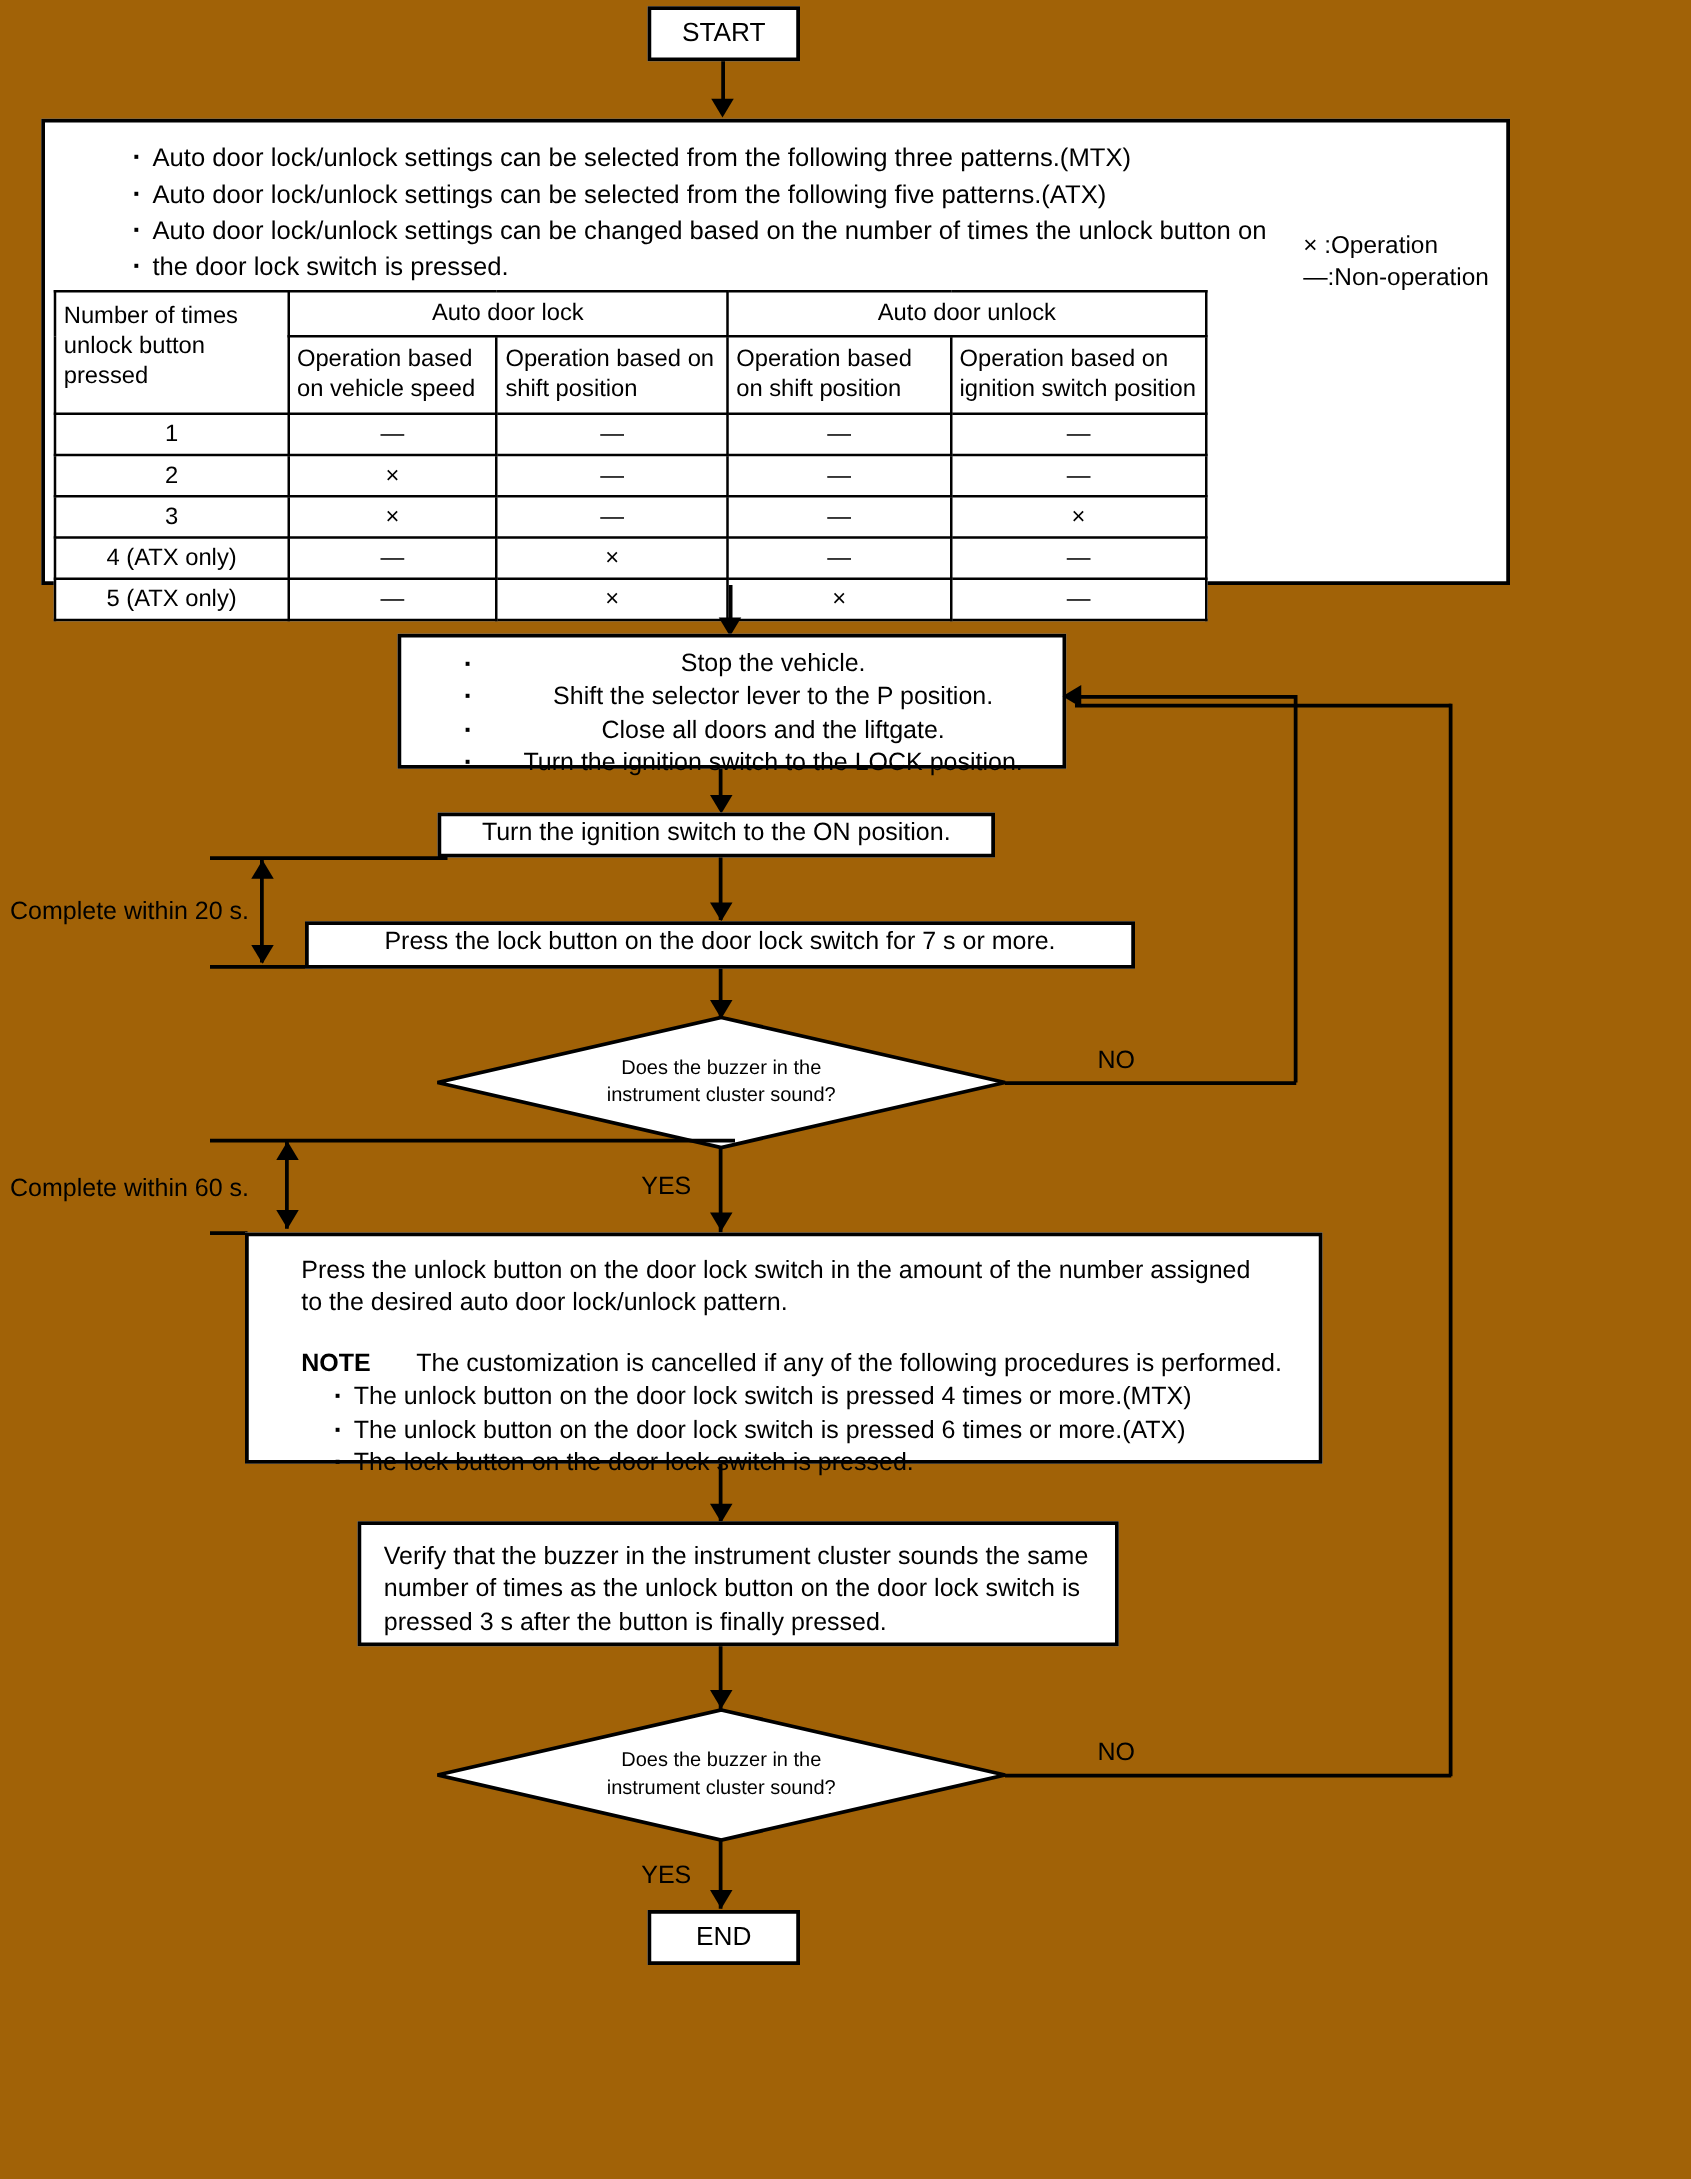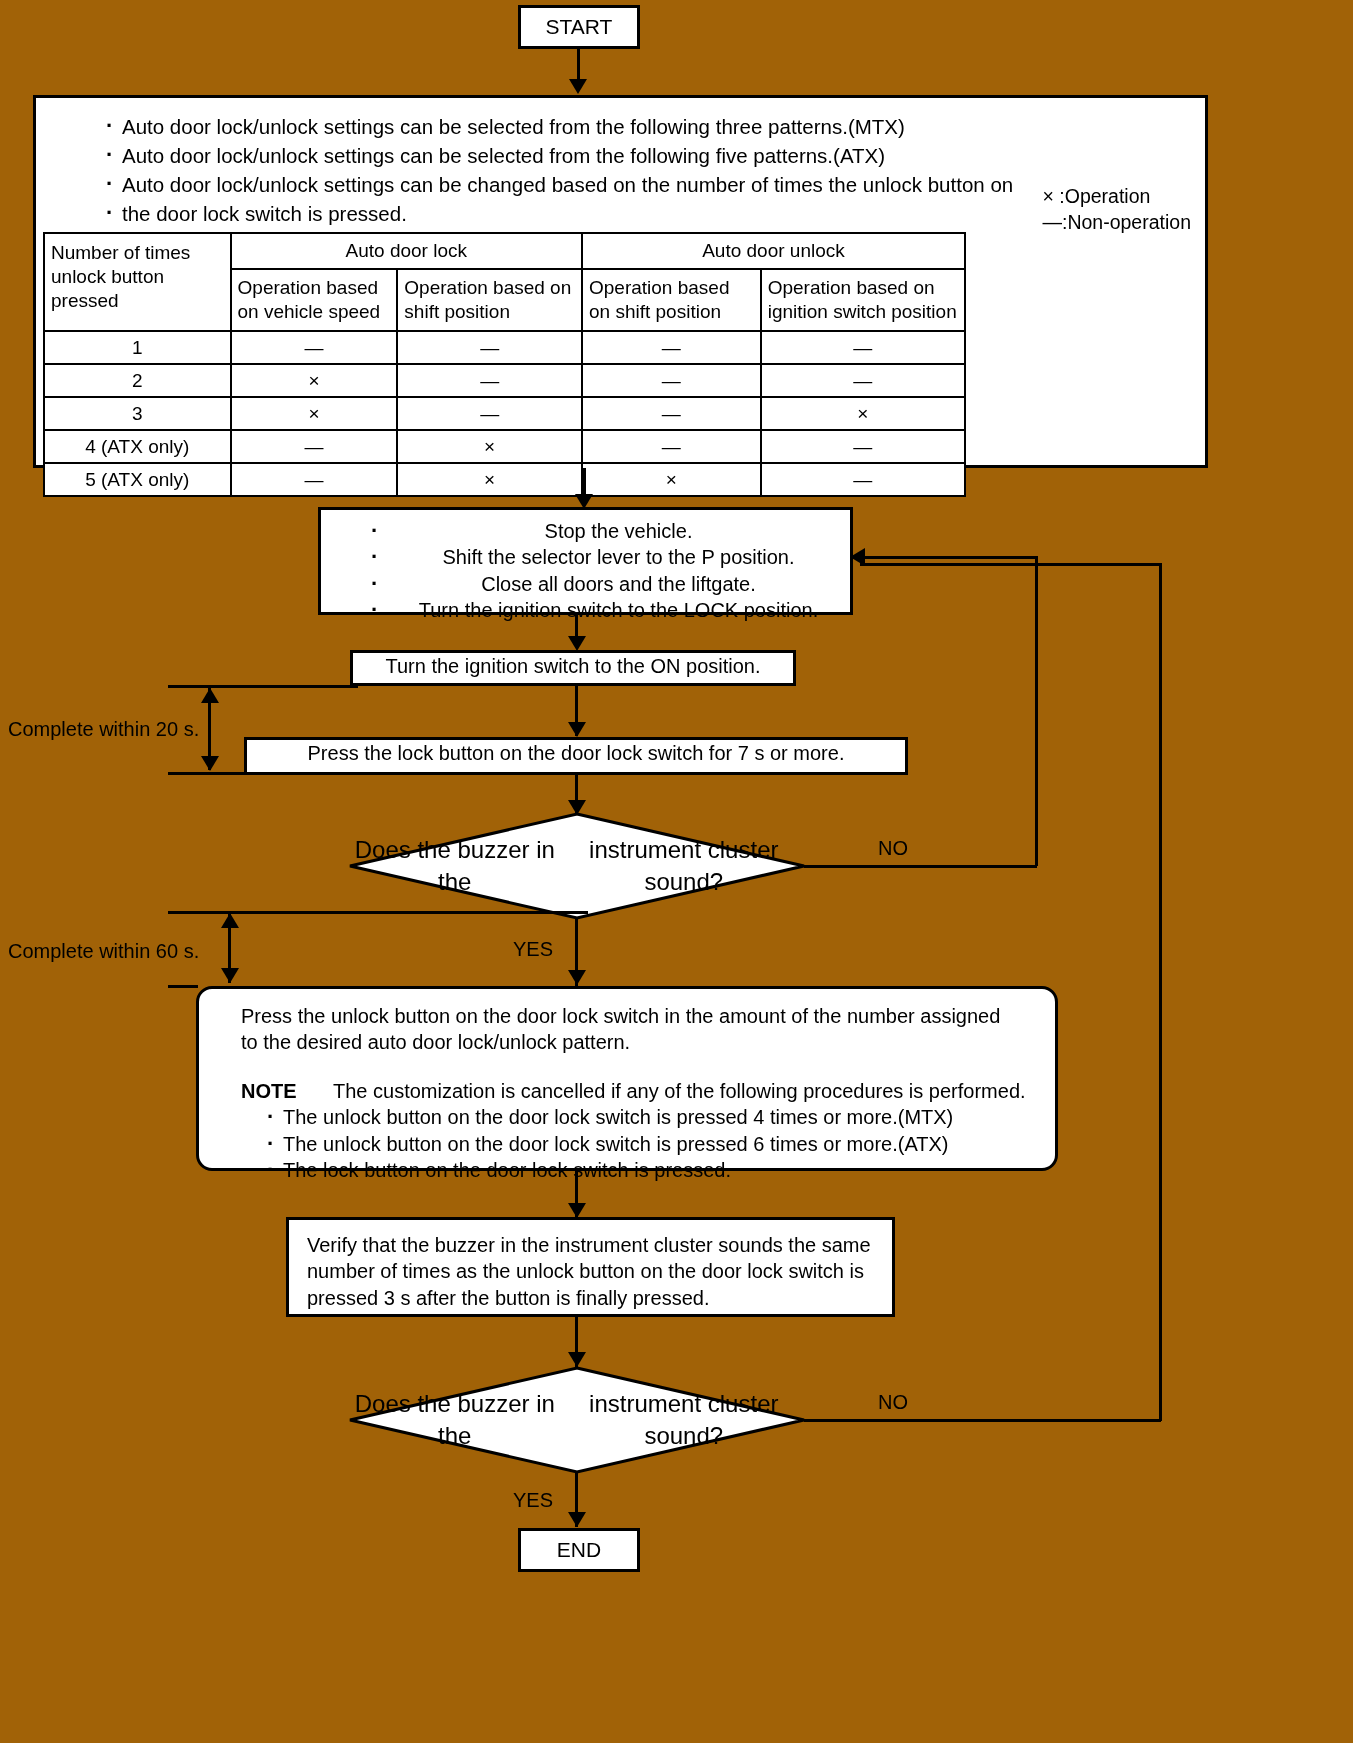--- a/index.html
+++ b/index.html
@@ -145,24 +145,24 @@
     display: block;
     overflow: visible;
   }
   .diamond-label {
     position: absolute;
     left: 0;
     top: 0;
     width: 100%;
     height: 100%;
     display: flex;
-    flex-direction: row;
+    flex-direction: column;
     align-items: center;
     justify-content: center;
-    font-size: 24px;
+    font-size: 16px;
     line-height: 1.35;
     text-align: center;
     pointer-events: none;
   }
 
   
   .vline { position: absolute; width: 2.5px; background: #000; }
   .hline { position: absolute; height: 2.5px; background: #000; }
   .vline.thick { width: 3px; }
 
@@ -368,21 +368,21 @@
   <div class="vline" style="left:575px; top:918px; height:68px;"></div>
   <div class="arrow-down" style="left:568px; top:970px;"></div>
 
   <div class="hline" style="left:168px; top:911px; width:420px;"></div>
   <div class="hline" style="left:168px; top:985px; width:30px;"></div>
   <div class="vline" style="left:228px; top:913px; height:70px;"></div>
   <div class="arrow-up" style="left:221px; top:913px;"></div>
   <div class="arrow-down" style="left:221px; top:968px;"></div>
   <div class="timing-text" style="left:8px; top:940px;">Complete within 60 s.</div>
 
-  <div class="node" style="left:196px; top:986px; width:862px; height:185px; padding:14px 0 0 42px; font-size:20px;border-radius:16px;">
+  <div class="node" style="left:196px; top:986px; width:862px; height:185px; padding:14px 0 0 42px; font-size:20px;">
     <div class="plain-lines">
       <p>Press the unlock button on the door lock switch in the amount of the number assigned</p>
       <p>to the desired auto door lock/unlock pattern.</p>
     </div>
     <div style="height:22px;"></div>
     <div class="note-row">
       <span class="note-word">NOTE</span>
       <span class="note-body">The customization is cancelled if any of the following procedures is performed.</span>
     </div>
     <ul class="note-sub">

